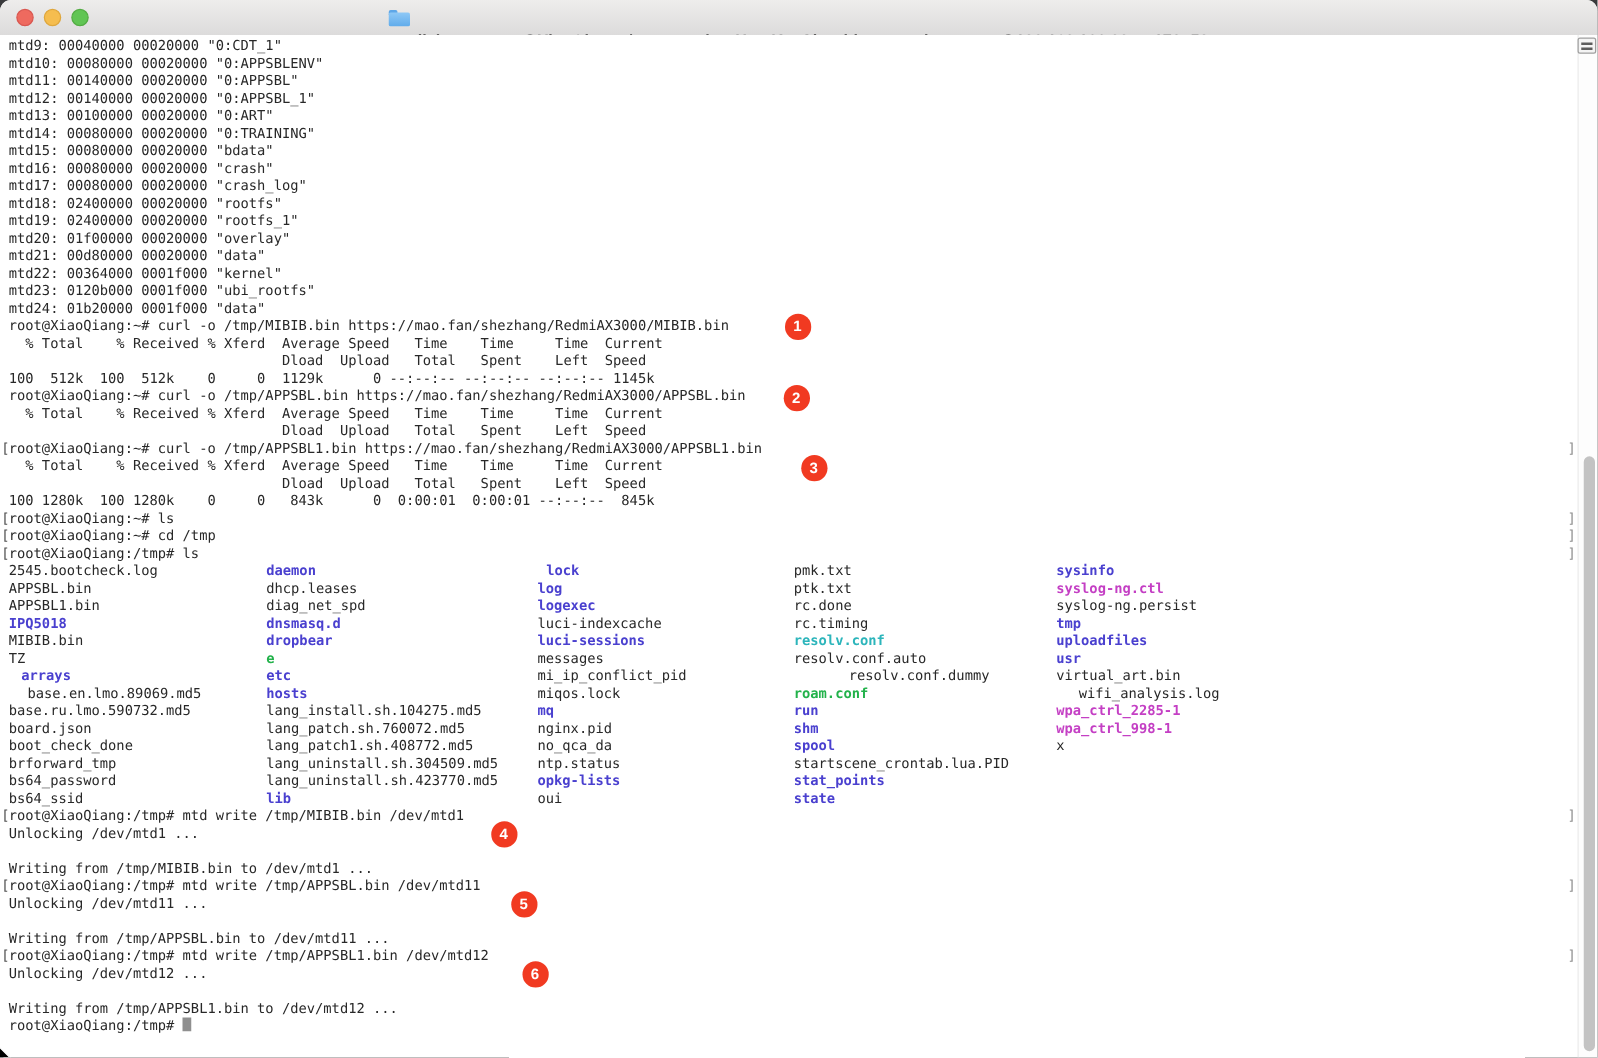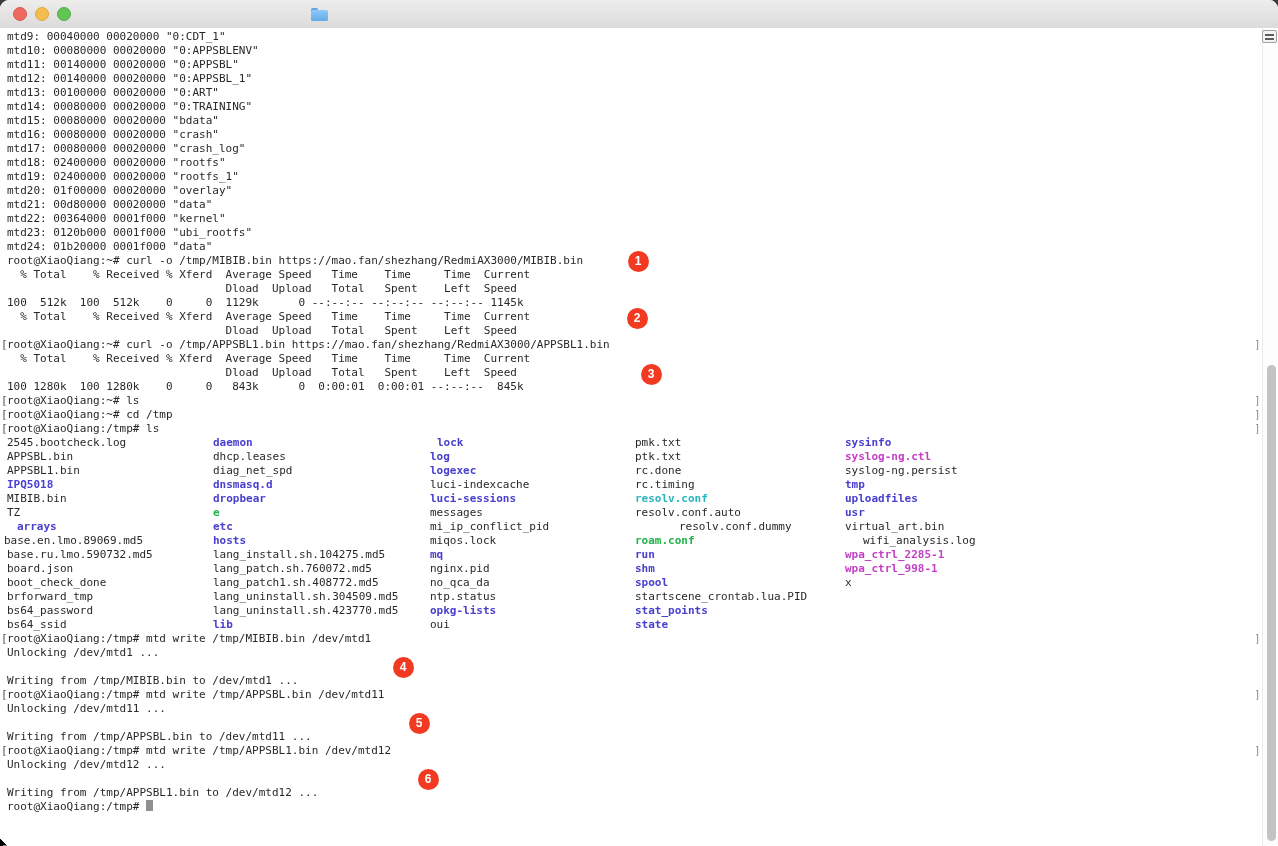--- a/index.html
+++ b/index.html
@@ -108,37 +108,38 @@
       <div class="tline"><span>mtd19: 02400000 00020000 "rootfs_1"</span></div>
       <div class="tline"><span>mtd20: 01f00000 00020000 "overlay"</span></div>
       <div class="tline"><span>mtd21: 00d80000 00020000 "data"</span></div>
       <div class="tline"><span>mtd22: 00364000 0001f000 "kernel"</span></div>
       <div class="tline"><span>mtd23: 0120b000 0001f000 "ubi_rootfs"</span></div>
       <div class="tline"><span>mtd24: 01b20000 0001f000 "data"</span></div>
       <div class="tline"><span>root@XiaoQiang:~# curl -o /tmp/MIBIB.bin https://mao.fan/shezhang/RedmiAX3000/MIBIB.bin</span></div>
       <div class="tline"><span>  % Total    % Received % Xferd  Average Speed   Time    Time     Time  Current</span></div>
       <div class="tline"><span>                                 Dload  Upload   Total   Spent    Left  Speed</span></div>
       <div class="tline"><span>100  512k  100  512k    0     0  1129k      0 --:--:-- --:--:-- --:--:-- 1145k</span></div>
+      <div class="tline"><span>root@XiaoQiang:~# curl -o /tmp/APPSBL.bin https://mao.fan/shezhang/RedmiAX3000/APPSBL.bin</span></div>
       <div class="tline"><span>  % Total    % Received % Xferd  Average Speed   Time    Time     Time  Current</span></div>
       <div class="tline"><span>                                 Dload  Upload   Total   Spent    Left  Speed</span></div>
       <div class="tline"><span>root@XiaoQiang:~# curl -o /tmp/APPSBL1.bin https://mao.fan/shezhang/RedmiAX3000/APPSBL1.bin</span><span class="mark-left">[</span><span class="mark-right">]</span></div>
       <div class="tline"><span>  % Total    % Received % Xferd  Average Speed   Time    Time     Time  Current</span></div>
       <div class="tline"><span>                                 Dload  Upload   Total   Spent    Left  Speed</span></div>
       <div class="tline"><span>100 1280k  100 1280k    0     0   843k      0  0:00:01  0:00:01 --:--:--  845k</span></div>
       <div class="tline"><span>root@XiaoQiang:~# ls</span><span class="mark-left">[</span><span class="mark-right">]</span></div>
       <div class="tline"><span>root@XiaoQiang:~# cd /tmp</span><span class="mark-left">[</span><span class="mark-right">]</span></div>
       <div class="tline"><span>root@XiaoQiang:/tmp# ls</span><span class="mark-left">[</span><span class="mark-right">]</span></div>
       <div class="tline"><span class="lscell" style="left: 7px;">2545.bootcheck.log</span><span class="lscell c-dir" style="left: 213px;">daemon</span><span class="lscell c-dir" style="left: 437px;">lock</span><span class="lscell" style="left: 635px;">pmk.txt</span><span class="lscell c-dir" style="left: 845px;">sysinfo</span></div>
       <div class="tline"><span class="lscell" style="left: 7px;">APPSBL.bin</span><span class="lscell" style="left: 213px;">dhcp.leases</span><span class="lscell c-dir" style="left: 430px;">log</span><span class="lscell" style="left: 635px;">ptk.txt</span><span class="lscell c-sock" style="left: 845px;">syslog-ng.ctl</span></div>
       <div class="tline"><span class="lscell" style="left: 7px;">APPSBL1.bin</span><span class="lscell" style="left: 213px;">diag_net_spd</span><span class="lscell c-dir" style="left: 430px;">logexec</span><span class="lscell" style="left: 635px;">rc.done</span><span class="lscell" style="left: 845px;">syslog-ng.persist</span></div>
       <div class="tline"><span class="lscell c-dir" style="left: 7px;">IPQ5018</span><span class="lscell c-dir" style="left: 213px;">dnsmasq.d</span><span class="lscell" style="left: 430px;">luci-indexcache</span><span class="lscell" style="left: 635px;">rc.timing</span><span class="lscell c-dir" style="left: 845px;">tmp</span></div>
       <div class="tline"><span class="lscell" style="left: 7px;">MIBIB.bin</span><span class="lscell c-dir" style="left: 213px;">dropbear</span><span class="lscell c-dir" style="left: 430px;">luci-sessions</span><span class="lscell c-link" style="left: 635px;">resolv.conf</span><span class="lscell c-dir" style="left: 845px;">uploadfiles</span></div>
       <div class="tline"><span class="lscell" style="left: 7px;">TZ</span><span class="lscell c-exec" style="left: 213px;">e</span><span class="lscell" style="left: 430px;">messages</span><span class="lscell" style="left: 635px;">resolv.conf.auto</span><span class="lscell c-dir" style="left: 845px;">usr</span></div>
       <div class="tline"><span class="lscell c-dir" style="left: 7px; margin-left: 10px;">arrays</span><span class="lscell c-dir" style="left: 213px;">etc</span><span class="lscell" style="left: 430px;">mi_ip_conflict_pid</span><span class="lscell" style="left: 635px; margin-left: 44px;">resolv.conf.dummy</span><span class="lscell" style="left: 845px;">virtual_art.bin</span></div>
-      <div class="tline"><span class="lscell" style="left: 4px;">base.en.lmo.89069.md5</span><span class="lscell c-dir" style="left: 213px;">hosts</span><span class="lscell" style="left: 430px;">miqos.lock</span><span class="lscell c-exec" style="left: 635px;">roam.conf</span><span class="lscell" style="left: 863px;">wifi_analysis.log</span></div>
+      <div class="tline"><span class="lscell" style="left: 22px;">base.en.lmo.89069.md5</span><span class="lscell c-dir" style="left: 213px;">hosts</span><span class="lscell" style="left: 430px;">miqos.lock</span><span class="lscell c-exec" style="left: 635px;">roam.conf</span><span class="lscell" style="left: 863px;">wifi_analysis.log</span></div>
       <div class="tline"><span class="lscell" style="left: 7px;">base.ru.lmo.590732.md5</span><span class="lscell" style="left: 213px;">lang_install.sh.104275.md5</span><span class="lscell c-dir" style="left: 430px;">mq</span><span class="lscell c-dir" style="left: 635px;">run</span><span class="lscell c-sock" style="left: 845px;">wpa_ctrl_2285-1</span></div>
       <div class="tline"><span class="lscell" style="left: 7px;">board.json</span><span class="lscell" style="left: 213px;">lang_patch.sh.760072.md5</span><span class="lscell" style="left: 430px;">nginx.pid</span><span class="lscell c-dir" style="left: 635px;">shm</span><span class="lscell c-sock" style="left: 845px;">wpa_ctrl_998-1</span></div>
       <div class="tline"><span class="lscell" style="left: 7px;">boot_check_done</span><span class="lscell" style="left: 213px;">lang_patch1.sh.408772.md5</span><span class="lscell" style="left: 430px;">no_qca_da</span><span class="lscell c-dir" style="left: 635px;">spool</span><span class="lscell" style="left: 845px;">x</span></div>
       <div class="tline"><span class="lscell" style="left: 7px;">brforward_tmp</span><span class="lscell" style="left: 213px;">lang_uninstall.sh.304509.md5</span><span class="lscell" style="left: 430px;">ntp.status</span><span class="lscell" style="left: 635px;">startscene_crontab.lua.PID</span></div>
       <div class="tline"><span class="lscell" style="left: 7px;">bs64_password</span><span class="lscell" style="left: 213px;">lang_uninstall.sh.423770.md5</span><span class="lscell c-dir" style="left: 430px;">opkg-lists</span><span class="lscell c-dir" style="left: 635px;">stat_points</span></div>
       <div class="tline"><span class="lscell" style="left: 7px;">bs64_ssid</span><span class="lscell c-dir" style="left: 213px;">lib</span><span class="lscell" style="left: 430px;">oui</span><span class="lscell c-dir" style="left: 635px;">state</span></div>
       <div class="tline"><span>root@XiaoQiang:/tmp# mtd write /tmp/MIBIB.bin /dev/mtd1</span><span class="mark-left">[</span><span class="mark-right">]</span></div>
       <div class="tline"><span>Unlocking /dev/mtd1 ...</span></div>
       <div class="tline"><span></span></div>
       <div class="tline"><span>Writing from /tmp/MIBIB.bin to /dev/mtd1 ...</span></div>

